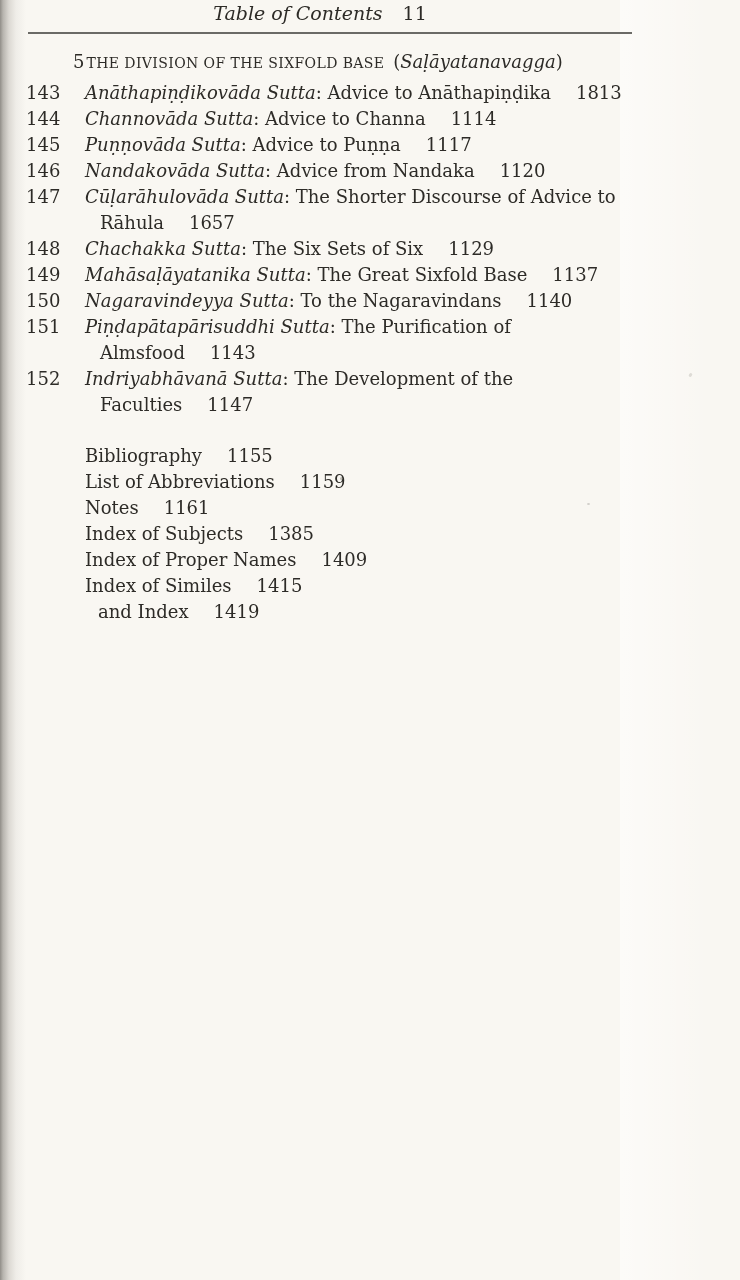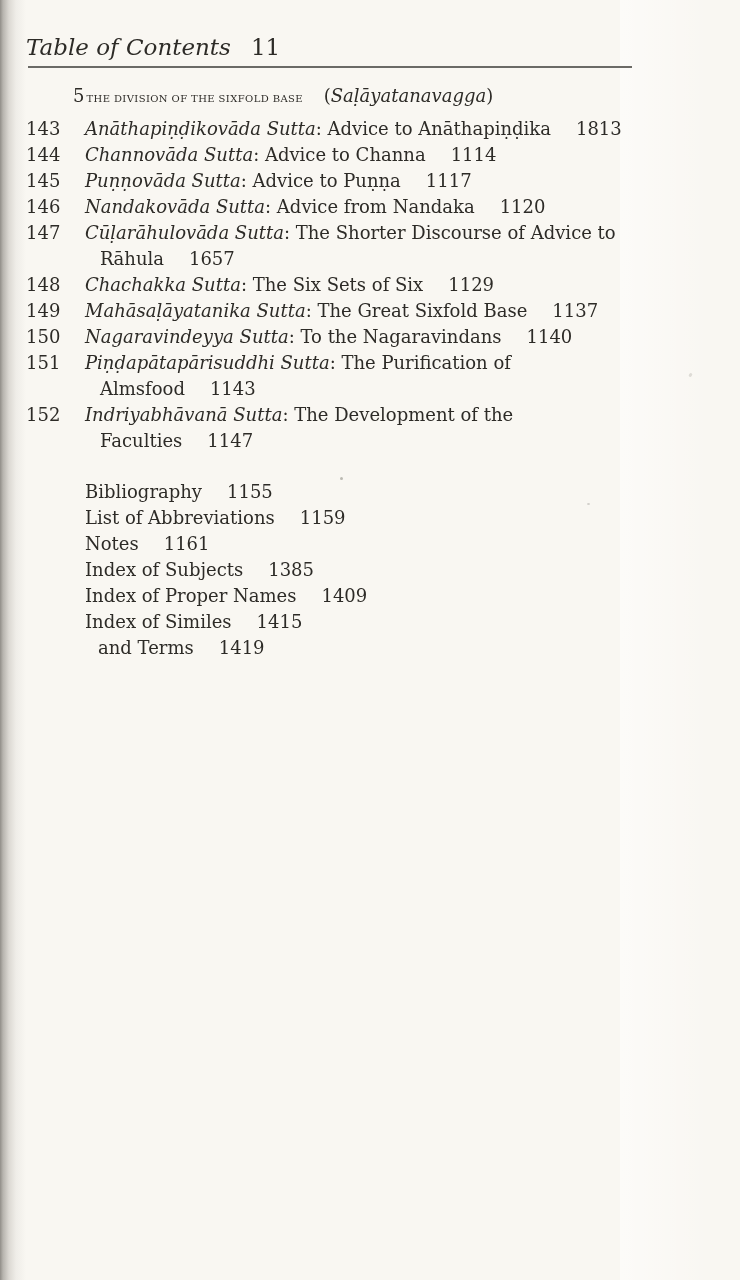--- a/index.html
+++ b/index.html
@@ -28,45 +28,44 @@
     pointer-events:none;
   }
   .content{
     position:absolute;
     left:26px;top:0;
     width:606px;
     font-size:18px;
     line-height:26px;
   }
   .page-header{
-    padding-top:34px;
-    text-align:left;
+    text-align:center;
     padding-right:18px;
-    font-size:23px;
+    font-size:19px;
     line-height:26px;
     white-space:nowrap;
   }
   .hdr-title{font-style:italic;}
   .hdr-num{margin-left:20px;font-style:normal;}
   .rule{
     margin-top:6px;
     margin-left:2px;
     border-top:2px solid var(--rule);
     height:0;
   }
   .section-heading{
     margin:15px 0 0 47px;
     line-height:26px;
     font-size:18px;
     white-space:nowrap;
   }
   .sc{
-    font-size:10px;
+    font-size:14px;
     letter-spacing:0.4px;
-    margin:0 15px 0 2px;
+    margin:0 3px 0 2px;
   }
   .pali{font-style:italic;}
   .entries{margin-top:4px;}
   .entry{
     position:relative;
     padding-left:59px;
     line-height:26px;
     white-space:nowrap;
   }
   .num{
@@ -174,21 +173,21 @@
 
     <div class="back-item">
       <span>Index of Proper Names</span><span class="pg">1409</span>
     </div>
 
     <div class="back-item">
       <span>Index of Similes</span><span class="pg">1415</span>
     </div>
 
     <div class="back-item">
-      <div class="cont"><span>and Terms</span><span class="pg">1419</span></div>
+      <div class="cont"><span>and Index</span><span class="pg">1419</span></div>
     </div>
 
   </div>
 
 </div>
 
 <div class="speck s1"></div>
 <div class="speck s2"></div>
 <div class="speck s3"></div>
 

